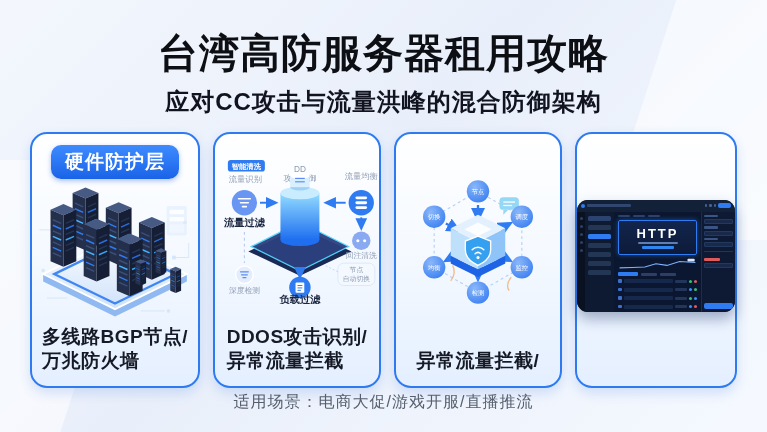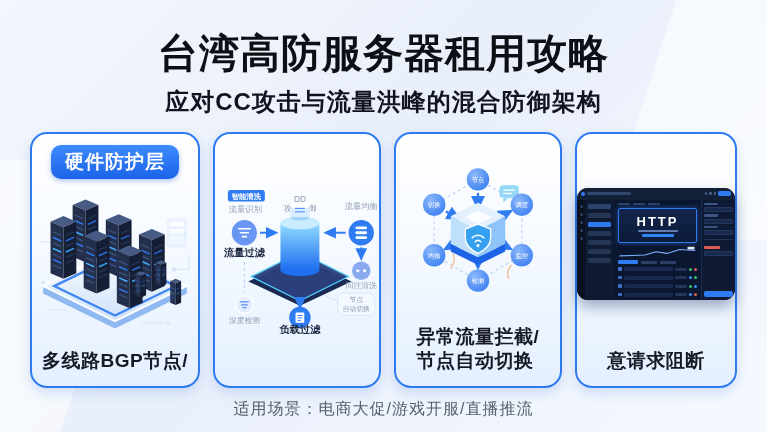--- a/index.html
+++ b/index.html
@@ -37,21 +37,21 @@
     color:#fff; font-size:19px; font-weight:800; letter-spacing:1px;
     padding:4px 14px; border-radius:10px; white-space:nowrap;
     box-shadow:0 2px 5px rgba(22,86,214,.35);
   }
   .card-art { flex:1; width:100%; display:flex; align-items:center; justify-content:center; }
   .card-caption {
     font-size:19px; font-weight:800; color:#151a26; text-align:left;
     line-height:1.26; margin-bottom:13px; letter-spacing:0.5px;
   }
   .page-footer {
-    text-align:center; font-size:16px; color:#555f6e; margin-top:11px; letter-spacing:1px;
+    text-align:center; font-size:16px; color:#555f6e; margin-top:4px; letter-spacing:1px;
     position:relative; z-index:2;
   }
 
   
   .dash {
     width:158px; height:112px; background:#0a1426; border-radius:11px; overflow:hidden;
     display:flex; flex-direction:column; box-shadow:0 7px 14px rgba(10,35,90,.35);
     margin-top:4px;
   }
   .d-top { height:12px; background:#132138; display:flex; align-items:center; gap:2px; padding:0 4px; flex:none; }
@@ -183,20 +183,21 @@
         </g>
         <g>
           <use href="#tower" transform="translate(112,84) scale(0.42)"></use>
           <use href="#tower" transform="translate(134,72) scale(0.42)"></use>
           <use href="#tower" transform="translate(150,92) scale(0.42)"></use>
         </g>
       </svg>
     </div>
     <div class="card-caption">
       <div>多线路BGP节点/</div>
+      <div>万兆防火墙</div>
     </div>
   </section>
 
   <section class="card">
     <div class="card-art">
       <svg viewBox="0 0 168 152" width="164" height="148">
         <rect x="13" y="4" width="38" height="12" rx="3" fill="#2f7bf2"></rect>
         <text x="32" y="13" font-size="7.5" fill="#ffffff" text-anchor="middle" font-weight="bold">智能清洗</text>
         <text x="14" y="27" font-size="8.5" fill="#93a1b7">流量识别</text>
         <text x="87" y="16" font-size="8.5" fill="#8d9bb1" text-anchor="middle">DD</text>
@@ -261,20 +262,24 @@
         <line x1="87" y1="120" x2="87" y2="124" stroke="#2f7bf2" stroke-width="2" marker-end="url(#arw)"></line>
         <circle cx="87" cy="135" r="11" fill="#2f7bf2"></circle>
         <g>
           <rect x="82.5" y="130" width="9" height="10.5" rx="1" fill="#ffffff"></rect>
           <line x1="84.5" y1="133" x2="89.5" y2="133" stroke="#2f7bf2" stroke-width="1"></line>
           <line x1="84.5" y1="135.5" x2="89.5" y2="135.5" stroke="#2f7bf2" stroke-width="1"></line>
           <line x1="84.5" y1="138" x2="88" y2="138" stroke="#2f7bf2" stroke-width="1"></line>
         </g>
         <text x="87" y="151" font-size="10.5" font-weight="bold" fill="#1b2640" text-anchor="middle">负载过滤</text>
       </svg>
+    </div>
+    <div class="card-caption">
+      <div>DDOS攻击识别/</div>
+      <div>异常流量拦截</div>
     </div>
   </section>
 
   <section class="card">
     <div class="card-art">
       <svg viewBox="0 0 168 152" width="164" height="148">
         <polygon points="84,24 129,50 129,102 84,128 39,102 39,50" fill="none" stroke="#b9d2f4" stroke-width="1.2" stroke-dasharray="3,3"></polygon>
         <g stroke="#2f7bf2" stroke-width="2.4">
           <line x1="84" y1="38" x2="84" y2="53" marker-end="url(#arw)"></line>
           <line x1="51" y1="57" x2="64" y2="64" marker-end="url(#arw)"></line>
@@ -317,21 +322,20 @@
           <text x="129" y="52.5" font-size="6.5" fill="#ffffff" text-anchor="middle">调度</text>
           <text x="129" y="104.5" font-size="6.5" fill="#ffffff" text-anchor="middle">监控</text>
           <text x="84" y="130.5" font-size="6.5" fill="#ffffff" text-anchor="middle">检测</text>
           <text x="39" y="104.5" font-size="6.5" fill="#ffffff" text-anchor="middle">均衡</text>
           <text x="39" y="52.5" font-size="6.5" fill="#ffffff" text-anchor="middle">切换</text>
         </g>
       </svg>
     </div>
     <div class="card-caption">
       <div>异常流量拦截/</div>
-      <div>节点自动切换</div>
     </div>
   </section>
 
   <section class="card">
     <div class="card-art">
       <div class="dash">
         <div class="d-top">
           <span class="d-dot"></span>
           <span class="d-bar t-title"></span>
           <span class="t-sp"></span>
@@ -419,19 +423,18 @@
             <span class="f-i"></span>
             <span class="f-div"></span>
             <span class="f-red"></span>
             <span class="f-i"></span>
             <span class="f-btn"></span>
           </div>
         </div>
       </div>
     </div>
     <div class="card-caption">
-      <div>意请求阻断</div>
     </div>
   </section>
 
 </div>
 
 <div class="page-footer">适用场景：电商大促/游戏开服/直播推流</div>
 
 </body></html>

